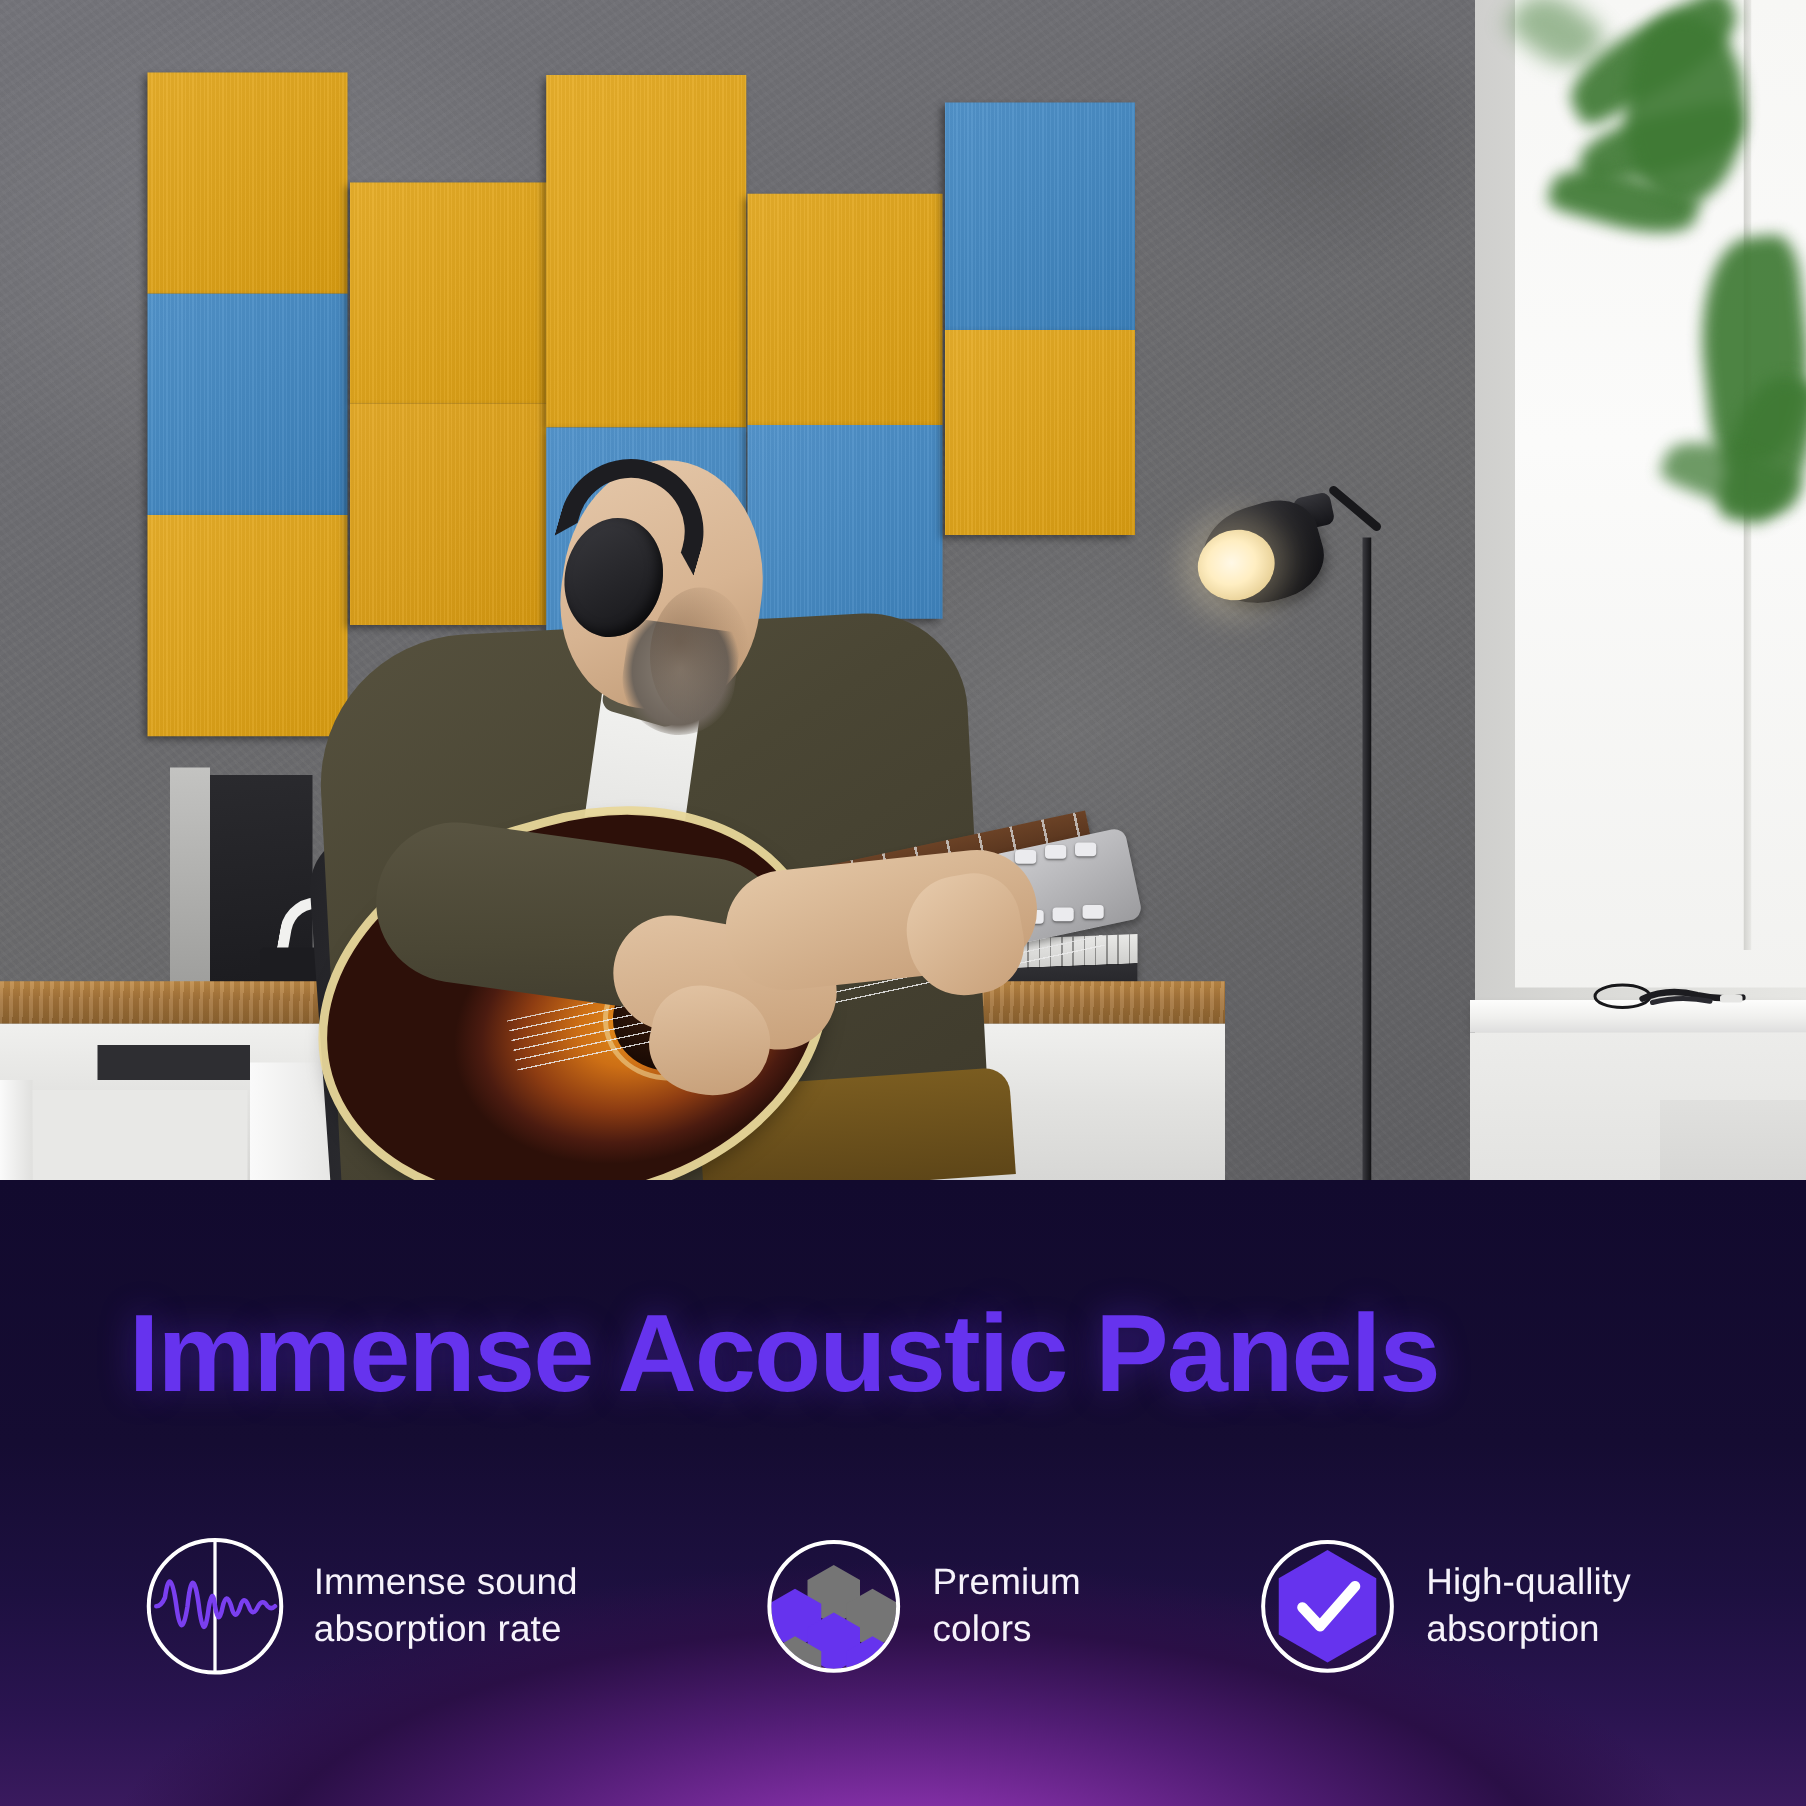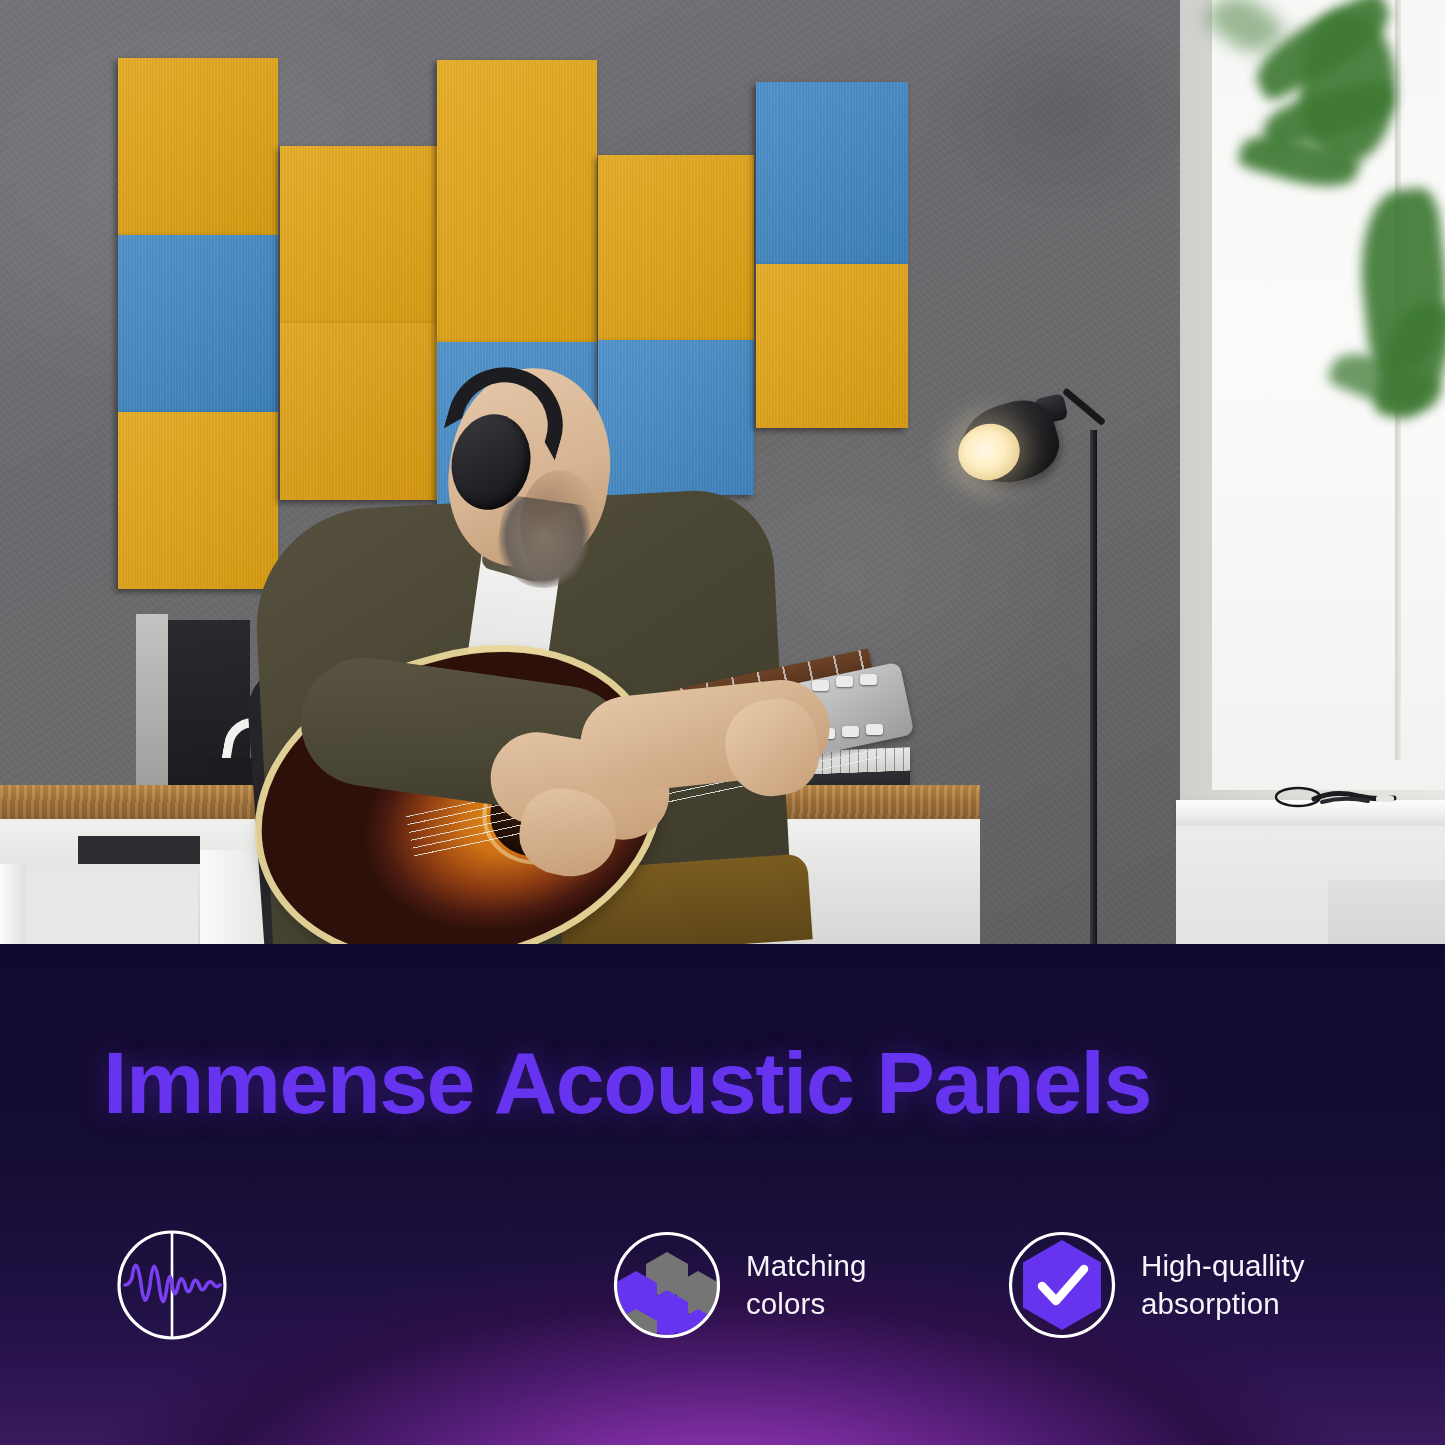--- a/index.html
+++ b/index.html
@@ -441,40 +441,42 @@
 
   <div class="features">
 
     <div class="feature f1">
       <svg class="fi" viewBox="0 0 114 114">
         <circle cx="57" cy="57" r="53" fill="none" stroke="#ffffff" stroke-width="3.2"></circle>
         <line x1="57" y1="5" x2="57" y2="109" stroke="#ffffff" stroke-width="2.6"></line>
         <path d="M10 57 Q14 57 17 50 Q21 22 26 56 Q30 88 35 57 Q39 20 44 56 Q48 90 52 58 Q55 40 57 57
                  Q60 74 63 58 Q66 44 70 57 Q73 70 77 58 Q80 47 84 57 Q87 66 91 58 Q95 50 99 57 Q102 60 105 57" fill="none" stroke="#7a3ff0" stroke-width="3.6" stroke-linecap="round" stroke-linejoin="round"></path>
       </svg>
+      <div class="ftext">Immense sound
+absorption rate</div>
     </div>
 
     <div class="feature f2">
       <svg class="fi" viewBox="0 0 114 114">
         <defs>
           <clipPath id="cc">
               <circle cx="57" cy="57" r="50"></circle>
             </clipPath>
         </defs>
         <g clip-path="url(#cc)">
           <polygon points="57,24 78,36 78,60 57,72 36,60 36,36" fill="#757575"></polygon>
           <polygon points="26,43 47,55 47,79 26,91 5,79 5,55" fill="#6633ee"></polygon>
           <polygon points="88,43 109,55 109,79 88,91 67,79 67,55" fill="#757575"></polygon>
           <polygon points="57,62 78,74 78,98 57,110 36,98 36,74" fill="#6633ee"></polygon>
           <polygon points="26,81 47,93 47,117 26,129 5,117 5,93" fill="#757575"></polygon>
           <polygon points="88,81 109,93 109,117 88,129 67,117 67,93" fill="#6633ee"></polygon>
         </g>
         <circle cx="57" cy="57" r="51.5" fill="none" stroke="#ffffff" stroke-width="3.2"></circle>
       </svg>
-      <div class="ftext">Matching
+      <div class="ftext">Premium
 colors</div>
     </div>
 
     <div class="feature f3">
       <svg class="fi" viewBox="0 0 114 114">
         <circle cx="57" cy="57" r="51.5" fill="none" stroke="#ffffff" stroke-width="3.2"></circle>
         <polygon points="57,12 96,34.5 96,79.5 57,102 18,79.5 18,34.5" fill="#6633ee" rx="6"></polygon>
         <path d="M37 58 L51 73 L79 41" fill="none" stroke="#ffffff" stroke-width="8.5" stroke-linecap="round" stroke-linejoin="round"></path>
       </svg>
       <div class="ftext">High-quallity

